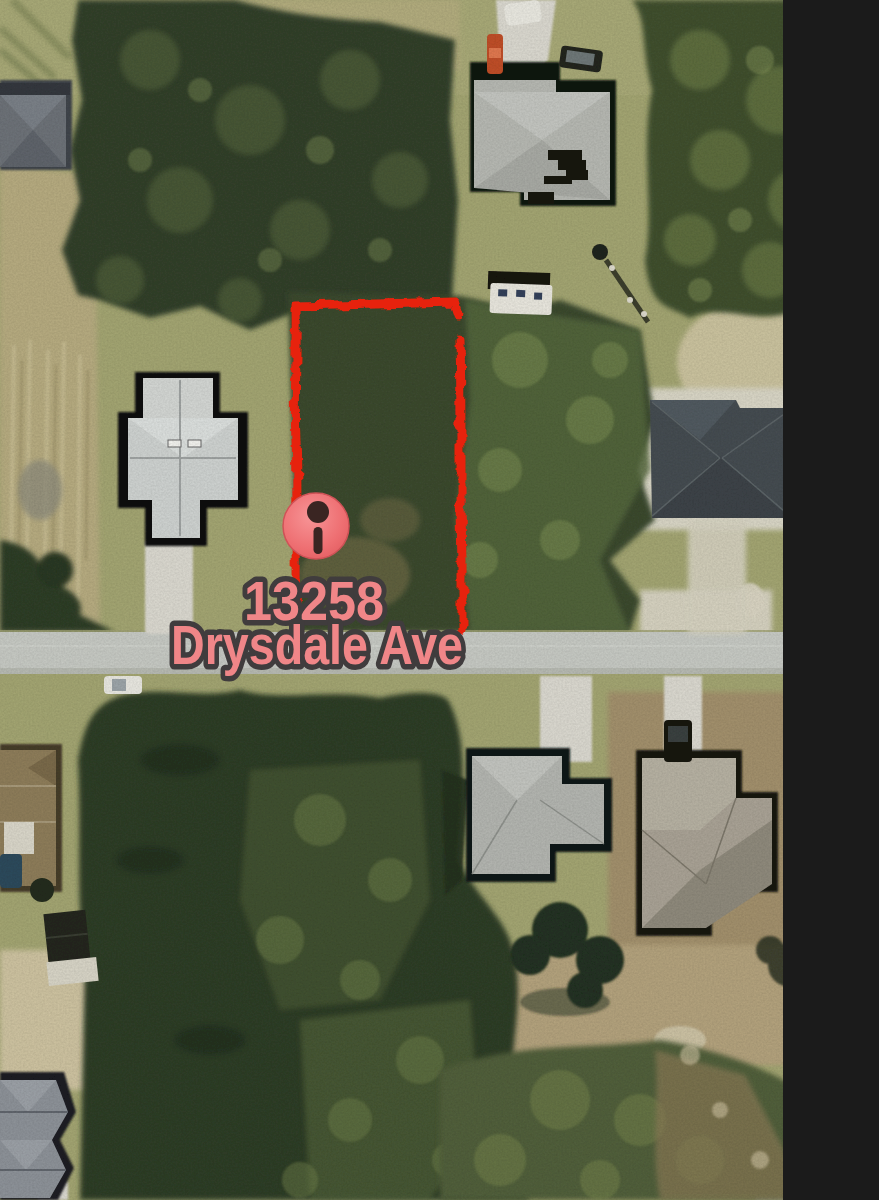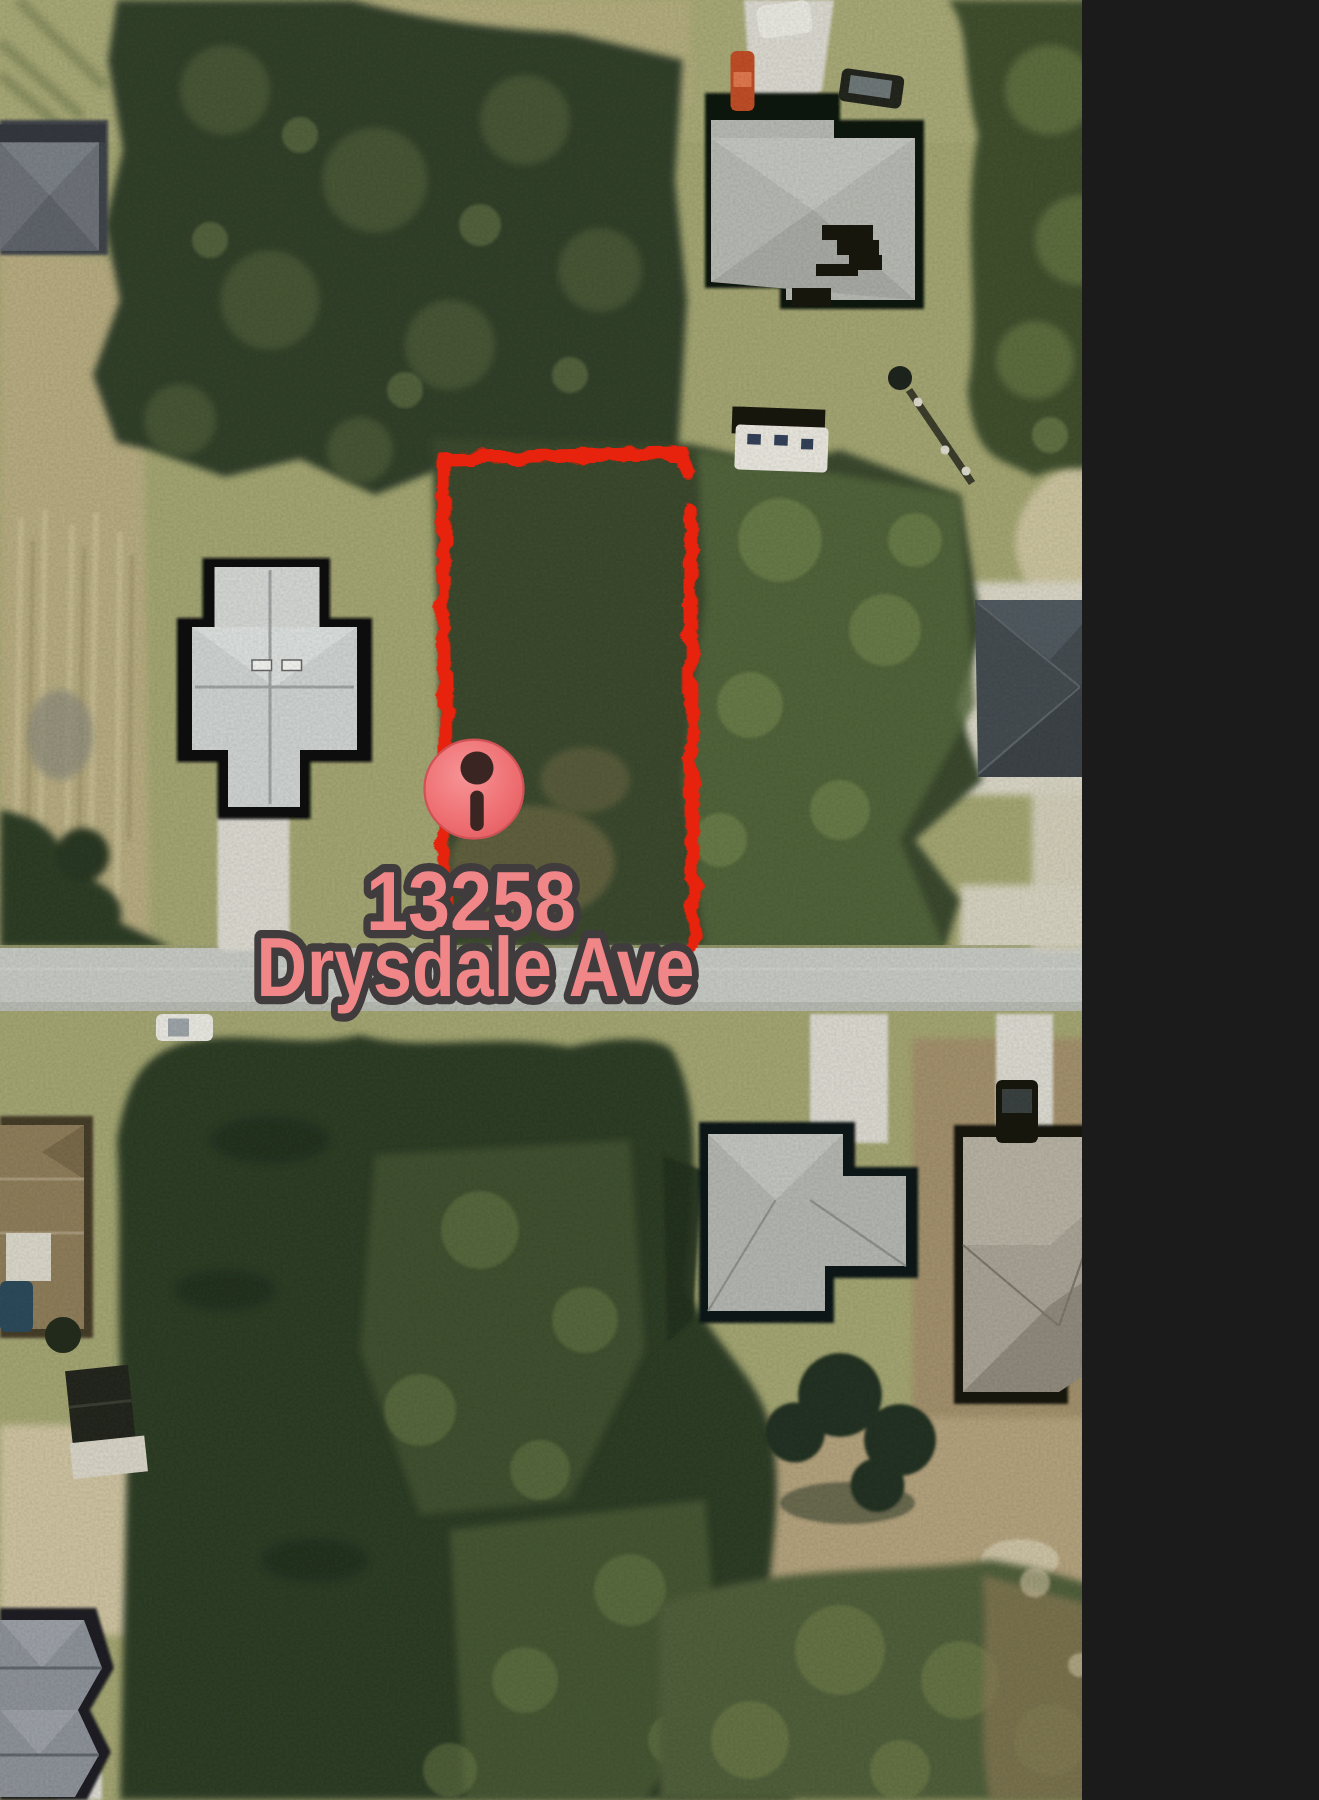--- a/index.html
+++ b/index.html
@@ -1,16 +1,16 @@
 <!DOCTYPE html>
 <html><head>
 <meta charset="utf-8">
 <style>
   html,body{margin:0;padding:0;background:#1b1b1b;}
-  .stage{position:relative;width:721px;height:1200px;overflow:hidden;background:#a3a572;}
+  .stage{position:relative;width:783px;height:1200px;overflow:hidden;background:#a3a572;}
   .stage svg{display:block;}
   .addr{
     font-family:"Liberation Sans","DejaVu Sans",sans-serif;
     font-weight:bold;
     paint-order:stroke;
     stroke-linejoin:round;
   }
   .wm{
     font-family:"Liberation Sans","DejaVu Sans",sans-serif;
     font-weight:bold;

